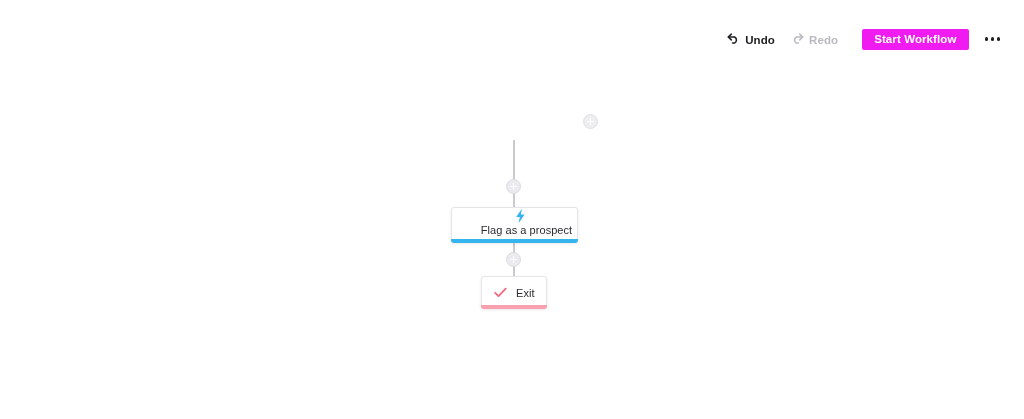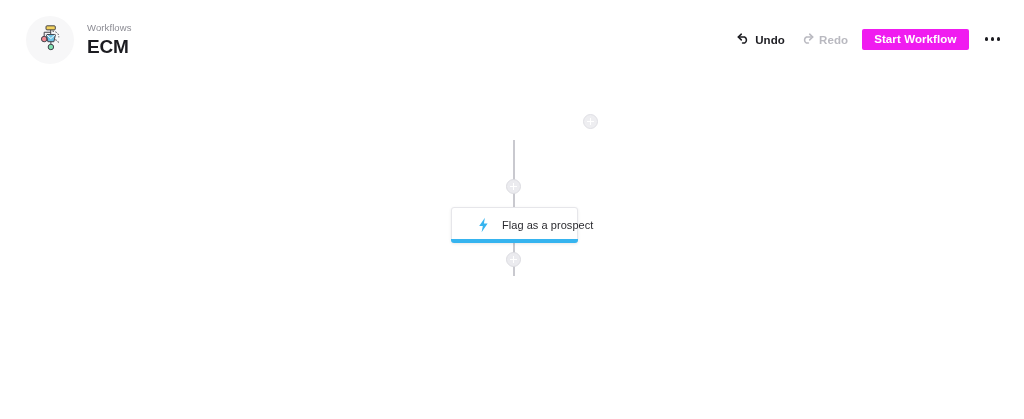--- a/index.html
+++ b/index.html
@@ -81,21 +81,21 @@
     border: 0;
     cursor: pointer;
     font-family: "Liberation Sans", sans-serif;
     padding: 4px 8px;
     letter-spacing: .1px;
   }
   .tb-action.enabled { color: #1c1c21; }
   .tb-action.disabled { color: #b9b9c0; cursor: default; }
 
   #start-workflow-button {
-    margin-left: 6px;
+    margin-left: 16px;
     border: 0;
     background: #f01bf0;
     color: #ffffff;
     font-size: 11.5px;
     font-weight: bold;
     font-family: "Liberation Sans", sans-serif;
     padding: 0 12px;
     height: 21px;
     line-height: 21px;
     border-radius: 2px;
@@ -249,20 +249,21 @@
     width: 128px; height: 36px;
     padding-left: 13px;
   }
   #node-trigger .node-icon { width: 16px; margin-right: 11px; }
 
   
   #node-action {
     left: 451px; top: 129px;
     width: 127px; height: 36px;
     padding-left: 24px;
+    flex-direction: column;
   }
   #node-action .node-icon { width: 14px; margin-right: 12px; }
 
   
   #node-exit {
     left: 481px; top: 198px;
     width: 66px; height: 33px;
     padding-left: 11px;
   }
   #node-exit .node-icon { width: 14px; margin-right: 9px; }
@@ -322,49 +323,20 @@
     background: #ffffff;
   }
   #add-branch-handle::before { width: 7px; height: 1.5px; }
   #add-branch-handle::after  { width: 1.5px; height: 7px; }
 </style>
 </head>
 <body>
 
 <div id="topbar">
 
-  <div id="brand">
-    <div id="logo-badge">
-      <span>
-        <svg width="30" height="30" viewBox="0 0 34 34" aria-hidden="true">
-
-          <rect x="12.5" y="3.2" width="10.5" height="4.6" rx="1.1" fill="#F4D35E" stroke="#3D3D46" stroke-width="1.1"></rect>
-
-          <path d="M17.8 7.8 L17.8 12.6" stroke="#3D3D46" stroke-width="1.1" fill="none"></path>
-
-          <path d="M17.8 10.5 L10.4 10.5 L10.4 15.2" stroke="#3D3D46" stroke-width="1.1" fill="none"></path>
-
-          <circle cx="10.4" cy="18.2" r="3.1" fill="#F28B94" stroke="#3D3D46" stroke-width="1.1"></circle>
-
-          <path d="M12.8 13.0 L23.2 13.0 L21.4 21.2 L14.6 21.2 Z" fill="#6EC1E4" stroke="#3D3D46" stroke-width="1.1"></path>
-          <path d="M12.8 13.0 L18.0 17.6 L23.2 13.0" stroke="#ffffff" stroke-width="1.1" fill="none"></path>
-
-          <path d="M18.0 21.2 L18.0 24.2" stroke="#3D3D46" stroke-width="1.1" fill="none"></path>
-          <circle cx="18.0" cy="27.2" r="3.1" fill="#7FE0B0" stroke="#3D3D46" stroke-width="1.1"></circle>
-
-          <path d="M19.8 9.2 C24.6 9.6 27.2 12.4 27.0 16.2" stroke="#3D3D46" stroke-width="1.1" fill="none" stroke-dasharray="1.6 1.8"></path>
-          <path d="M23.0 19.0 C25.4 19.6 26.6 21.0 26.6 22.6" stroke="#3D3D46" stroke-width="1.1" fill="none" stroke-dasharray="1.6 1.8"></path>
-        </svg>
-      </span>
-    </div>
-    <div id="brand-text">
-      <div id="brand-kicker">Workflows</div>
-      <div id="brand-title">ECM</div>
-    </div>
-  </div>
 
   <div id="toolbar">
 
     <button class="tb-action enabled">
       <span>
         <svg width="13" height="11" viewBox="0 0 14 12" aria-hidden="true">
           <path d="M4.6 1.3 L1.3 4.4 L4.6 7.5" stroke="#1c1c21" stroke-width="1.7" fill="none" stroke-linecap="round" stroke-linejoin="round"></path>
           <path d="M1.5 4.4 H8.2 A3.7 3.7 0 0 1 8.2 11.0 H6.0" stroke="#1c1c21" stroke-width="1.7" fill="none" stroke-linecap="round"></path>
         </svg>
       </span>
@@ -450,19 +422,28 @@
   <div class="flow-node" id="node-action">
     <span class="node-icon">
       <svg width="11" height="16" viewBox="0 0 11 16" aria-hidden="true">
         <path d="M6.9 0.7 L1.2 9.0 L4.8 9.0 L3.6 15.3 L9.6 6.5 L5.9 6.5 Z" fill="#36B4EF"></path>
       </svg>
     </span>
     <span class="node-label">Flag as a prospect</span>
     <span class="node-accent" style="background:#36B4EF"></span>
   </div>
 
+  <div class="flow-node" id="node-exit">
+    <span class="node-icon">
+      <svg width="13" height="11" viewBox="0 0 14 11" aria-hidden="true">
+        <path d="M1.2 5.8 L4.9 9.3 L12.6 1.4" stroke="#F4697F" stroke-width="1.9" fill="none" stroke-linecap="round" stroke-linejoin="round"></path>
+      </svg>
+    </span>
+    <span class="node-label">Exit</span>
+    <span class="node-accent" style="background:#F8A0AE"></span>
+  </div>
 
   <div class="add-step-handle" id="add-step-mid-1"></div>
   <div class="add-step-handle" id="add-step-mid-2"></div>
 
   <div id="add-branch-handle"></div>
 
 </div>
 
 </body></html>

